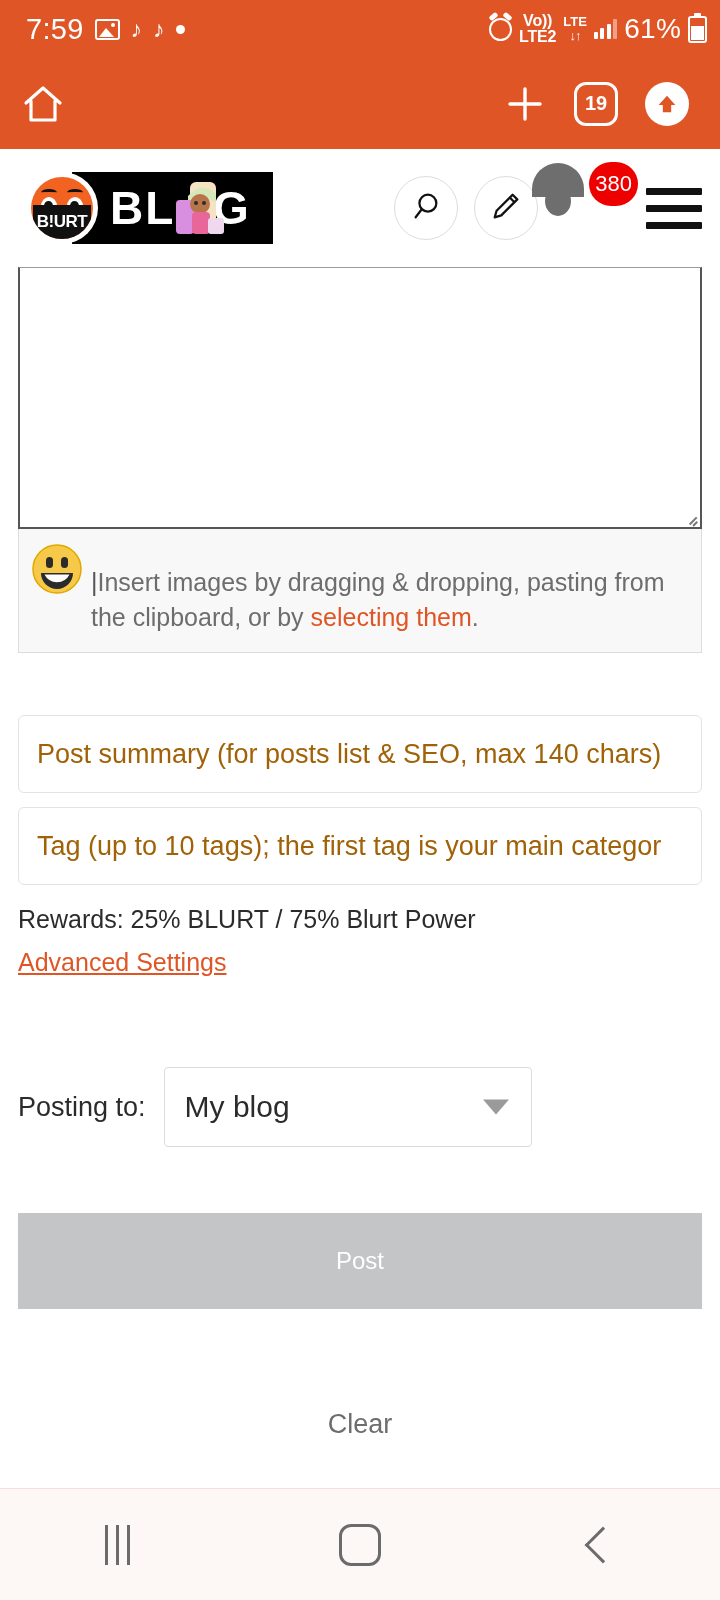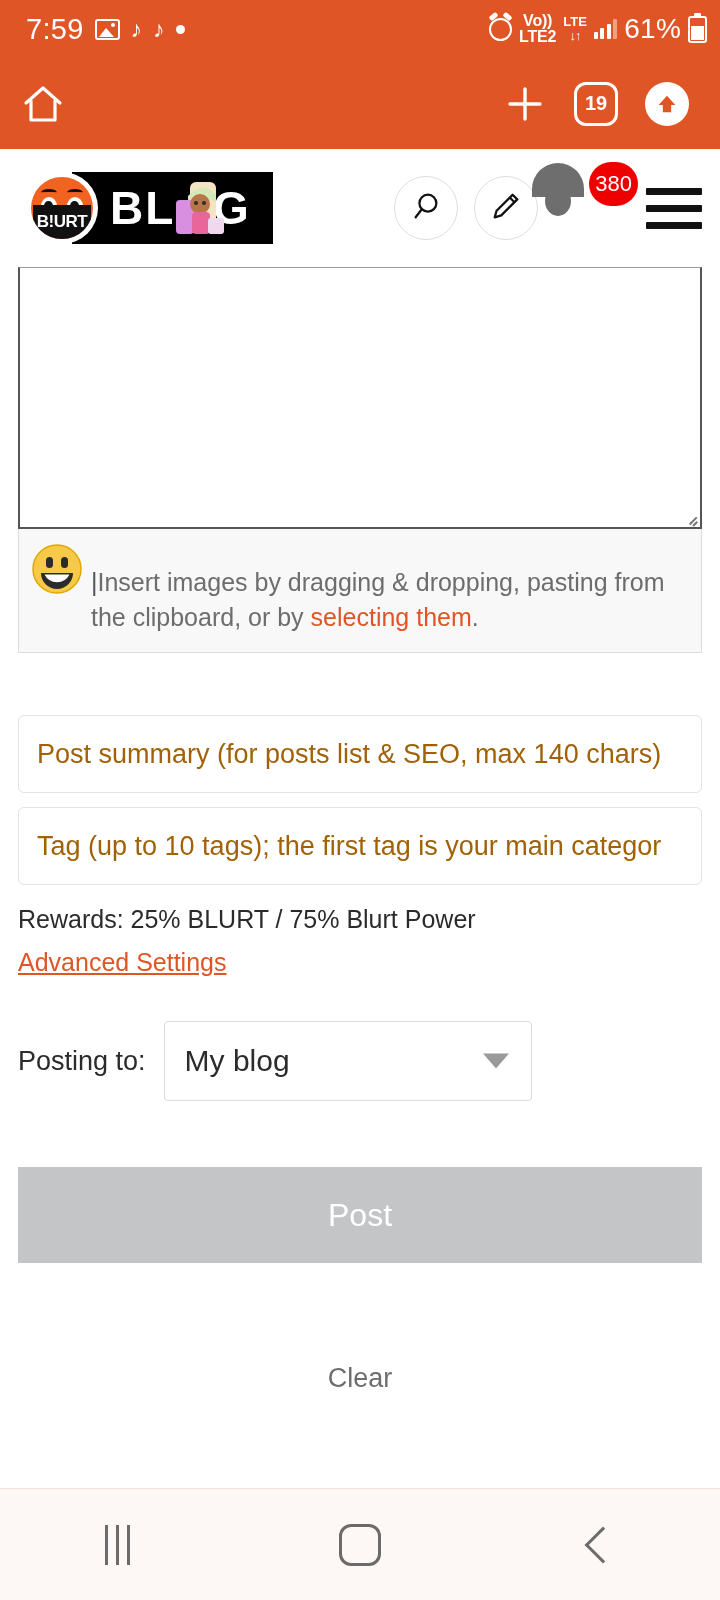--- a/index.html
+++ b/index.html
@@ -122,30 +122,30 @@
   .field { width:100%; height:78px; border:1.5px solid #e3e3e3; border-radius:6px;
     background:#fff; padding:0 18px; font-size:27px; color:#a16207;
     display:flex; align-items:center; font-family:"Liberation Sans", sans-serif; }
   .f-summary { margin-top:62px; }
   .f-tag { margin-top:14px; }
   .field .val { overflow:hidden; white-space:nowrap; }
 
   .rewards { font-size:25px; color:#2b2b2b; margin-top:20px; }
   .adv { font-size:25px; color:#e05526; margin-top:14px; display:inline-block; }
 
-  .posting-row { display:flex; align-items:center; margin-top:44px; }
+  .posting-row { display:flex; align-items:center; margin-top:90px; }
   .posting-label { font-size:27px; color:#2b2b2b; margin-right:18px; }
   .select { width:368px; height:80px; border:1.5px solid #dcdcdc; border-radius:4px; background:#fff;
     display:flex; align-items:center; padding:0 20px; position:relative; }
   .select .sel-val { font-size:30px; color:#2b2b2b; }
   .caret { position:absolute; right:22px; top:50%; transform:translateY(-50%);
     width:0; height:0; border-left:13px solid transparent; border-right:13px solid transparent; border-top:15px solid #9a9a9a; }
 
   .post-btn { margin-top:66px; width:100%; height:96px; background:#c3c5c7; border:none;
-    color:#fff; font-size:32px; display:flex; align-items:center; justify-content:center;
+    color:#fff; font-size:24px; display:flex; align-items:center; justify-content:center;
     font-family:"Liberation Sans", sans-serif; }
   .clear { margin-top:100px; text-align:center; font-size:27px; color:#6d6d6d; }
 
   
   .navbar { position:absolute; left:0; bottom:0; width:720px; height:112px;
     background:#fdf7f5; border-top:1px solid #f3e0db;
     display:flex; align-items:center; justify-content:space-around; }
   .nav-recents { display:flex; gap:8px; }
   .nav-recents i { display:block; width:3px; height:40px; background:#6b6b6b; }
   .nav-home { width:42px; height:42px; border:3px solid #6b6b6b; border-radius:12px; }

